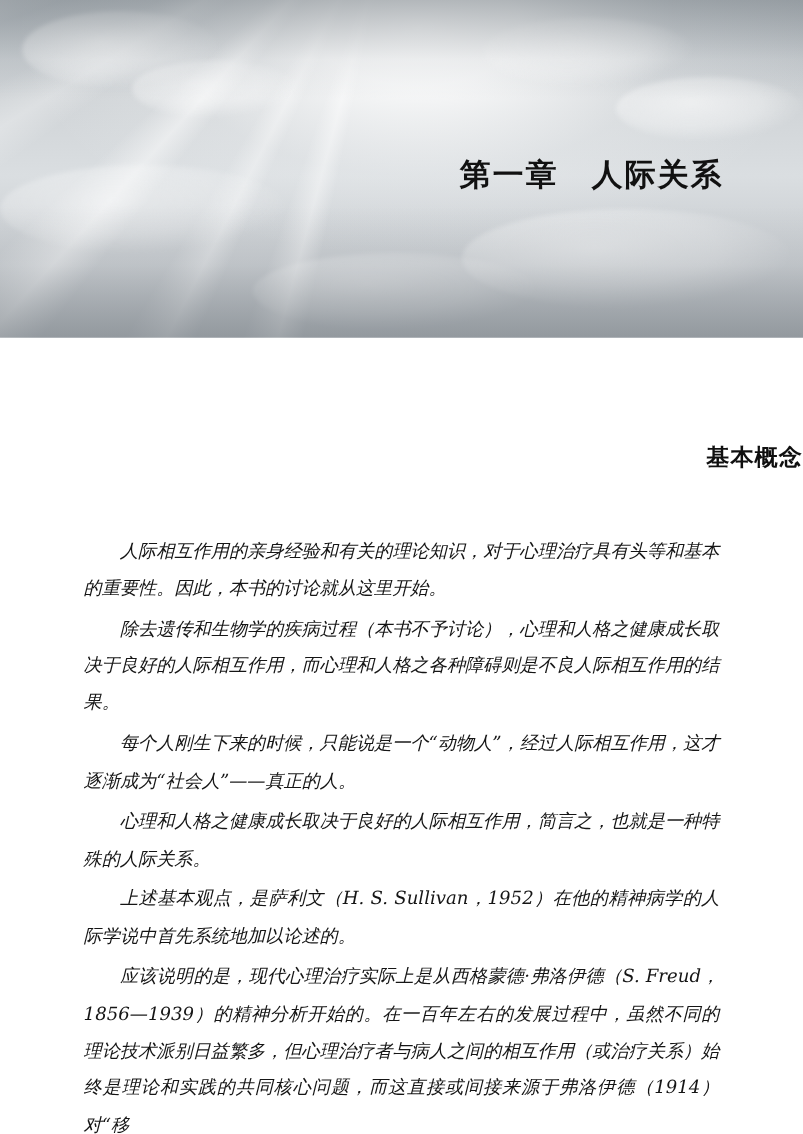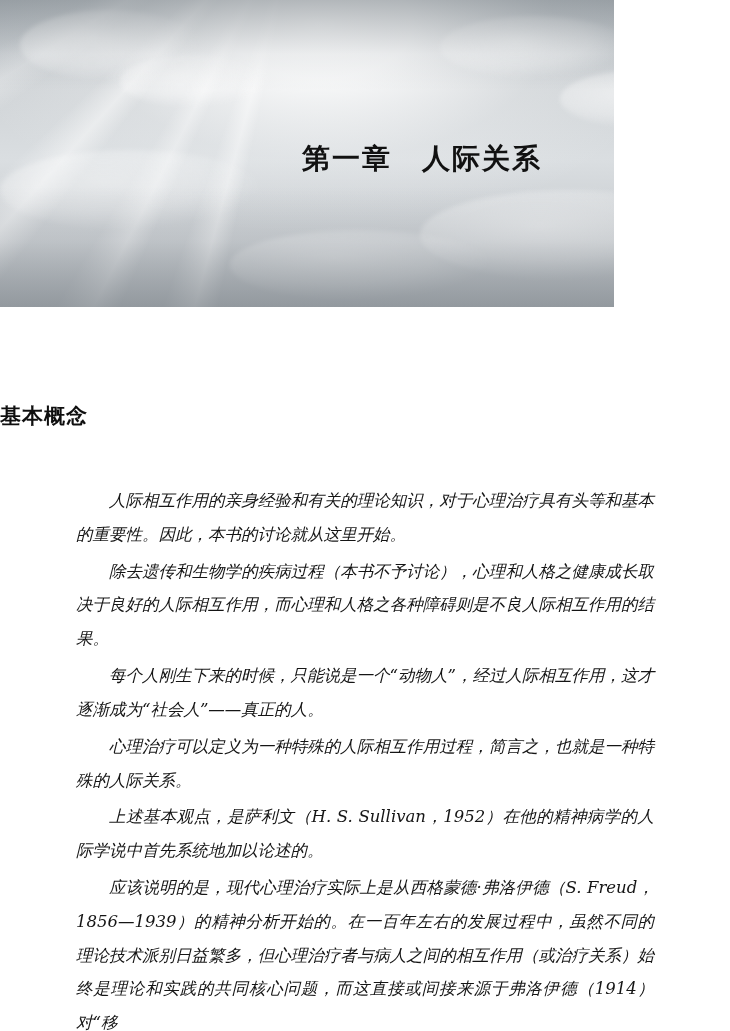--- a/index.html
+++ b/index.html
@@ -14,21 +14,21 @@
     overflow: hidden;
     font-family: "DejaVu Serif", "Liberation Serif", serif;
     color: #1a1a1a;
   }
 
   
   .banner {
     position: absolute;
     left: 0;
     top: 0;
-    width: 614px;
+    width: 730px;
     height: 307px;
     overflow: hidden;
     background: #c9cdd0;
   }
   
   .banner .sky {
     position: absolute;
     inset: 0;
     background:
       radial-gradient(ellipse 520px 300px at 52% 8%, #ffffff 0%, rgba(255,255,255,0.85) 18%, rgba(245,246,247,0.25) 45%, rgba(220,223,226,0) 70%),
@@ -106,21 +106,21 @@
   }
 
   
   .content {
     position: absolute;
     left: 0;
     top: 307px;
     width: 730px;
   }
   .section-heading {
-    text-align: left;
+    text-align: right;
     font-family: "DejaVu Sans", "Liberation Sans", sans-serif;
     font-weight: bold;
     font-size: 21px;
     letter-spacing: 1px;
     margin-top: 95px;
     color: #0f0f0f;
   }
   .body-text {
     margin: 12px auto;
     padding-top: 42px;
@@ -154,17 +154,17 @@
   <div class="darkbottom"></div>
   <div class="chapter-title">第一章　人际关系</div>
 </div>
 
 <div class="content">
   <div class="section-heading">基本概念</div>
   <div class="body-text">
     <p>人际相互作用的亲身经验和有关的理论知识，对于心理治疗具有头等和基本的重要性。因此，本书的讨论就从这里开始。</p>
     <p>除去遗传和生物学的疾病过程（本书不予讨论），心理和人格之健康成长取决于良好的人际相互作用，而心理和人格之各种障碍则是不良人际相互作用的结果。</p>
     <p>每个人刚生下来的时候，只能说是一个“动物人”，经过人际相互作用，这才逐渐成为“社会人”——真正的人。</p>
-    <p>心理治疗可以定义为一种特殊的人际相互作用过程，简言之，也就是一种特殊的人际关系。</p>
+    <p>心理和人格之健康成长取决于良好的人际相互作用，简言之，也就是一种特殊的人际关系。</p>
     <p>上述基本观点，是萨利文（H. S. Sullivan，1952）在他的精神病学的人际学说中首先系统地加以论述的。</p>
     <p>应该说明的是，现代心理治疗实际上是从西格蒙德·弗洛伊德（S. Freud，1856—1939）的精神分析开始的。在一百年左右的发展过程中，虽然不同的理论技术派别日益繁多，但心理治疗者与病人之间的相互作用（或治疗关系）始终是理论和实践的共同核心问题，而这直接或间接来源于弗洛伊德（1914）对“移</p>
   </div>
 </div>
 
 </body></html>

